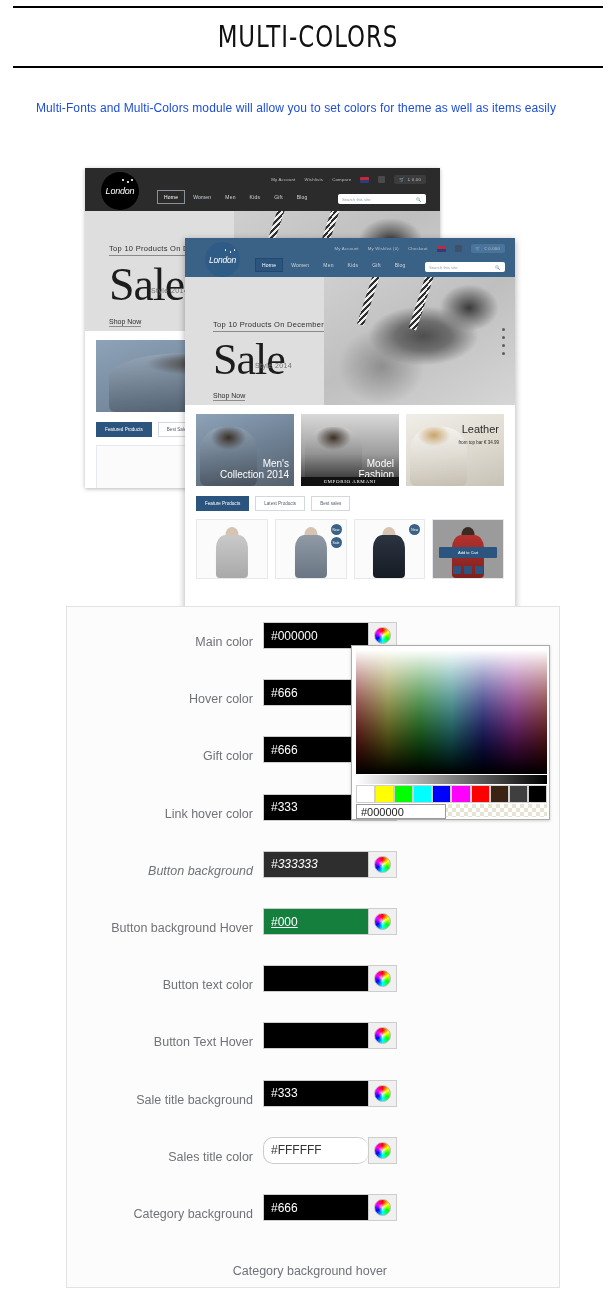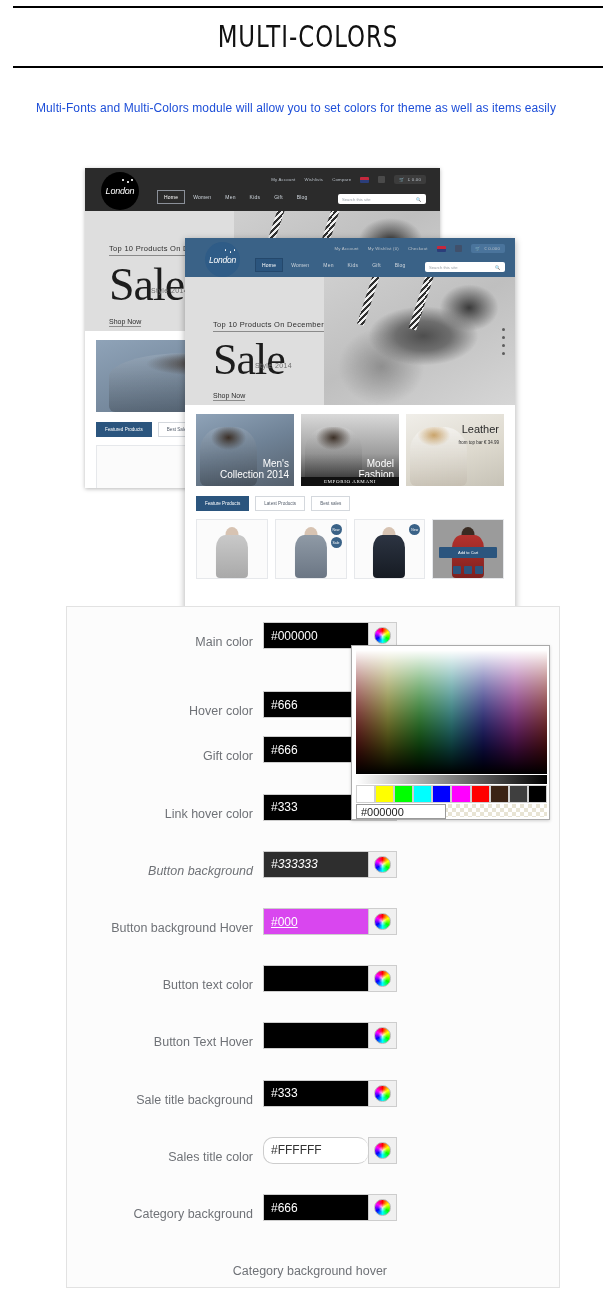--- a/index.html
+++ b/index.html
@@ -488,21 +488,21 @@
   <div id="fields-container">
       <div class="field-row" style="top: 14px;">
         <div class="field-label">Main color</div>
         <div class="field-control">
           <div class="color-input" style="background: rgb(0, 0, 0);">#000000</div>
           <div class="wheel-btn">
             <span class="wheel"></span>
           </div>
         </div>
       </div>
-      <div class="field-row" style="top: 71.2px; margin-top: 12px;">
+      <div class="field-row" style="top: 71.2px;">
         <div class="field-label">Hover color</div>
         <div class="field-control">
           <div class="color-input" style="background: rgb(0, 0, 0);">#666</div>
           <div class="wheel-btn">
             <span class="wheel"></span>
           </div>
         </div>
       </div>
       <div class="field-row" style="top: 128.4px;">
         <div class="field-label">Gift color</div>
@@ -527,21 +527,21 @@
         <div class="field-control">
           <div class="color-input" style="background: rgb(46, 46, 46);">#333333</div>
           <div class="wheel-btn">
             <span class="wheel"></span>
           </div>
         </div>
       </div>
       <div class="field-row" style="top: 300px;">
         <div class="field-label">Button background Hover</div>
         <div class="field-control">
-          <div class="color-input" style="background: #d946ef; text-decoration: underline;">#000</div>
+          <div class="color-input" style="background: #15803d; text-decoration: underline;">#000</div>
           <div class="wheel-btn">
             <span class="wheel"></span>
           </div>
         </div>
       </div>
       <div class="field-row" style="top: 357.2px;">
         <div class="field-label">Button text color</div>
         <div class="field-control">
           <div class="color-input" style="background: rgb(0, 0, 0);"></div>
           <div class="wheel-btn">

